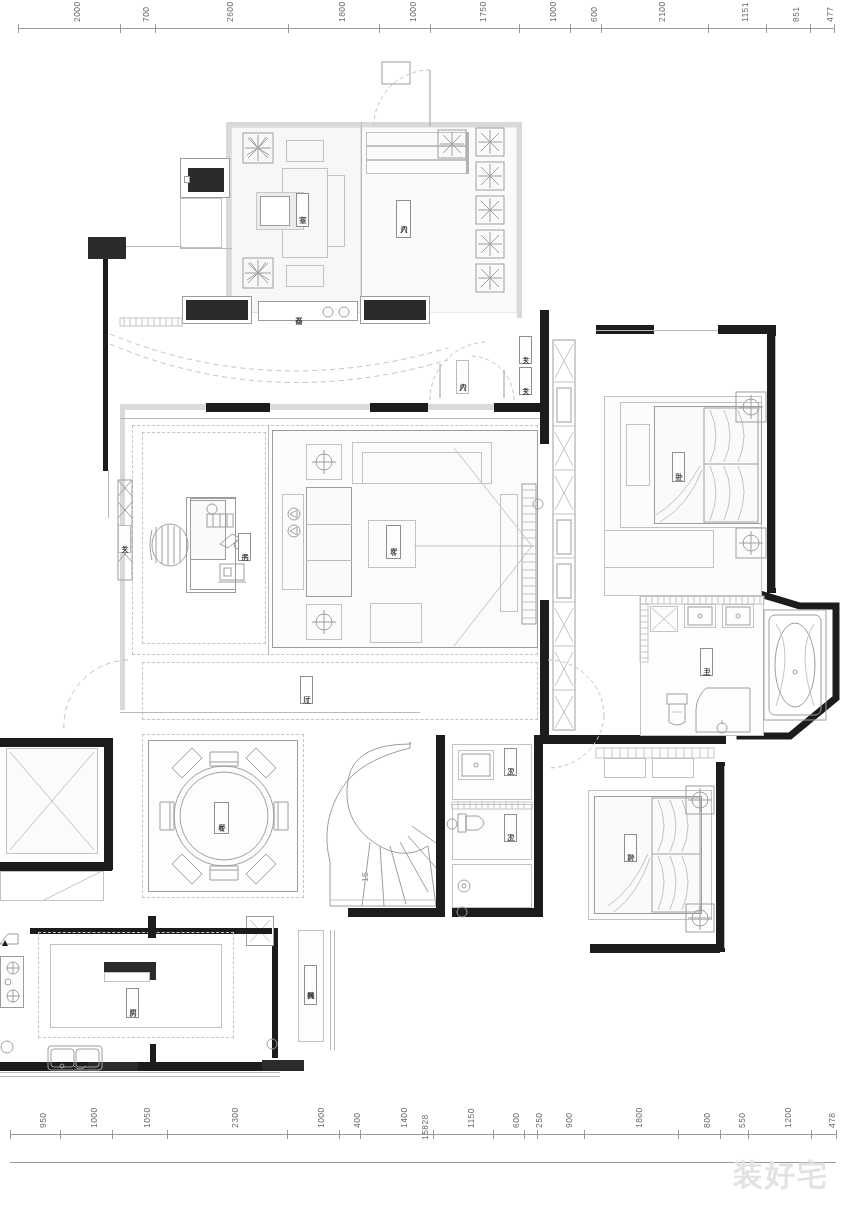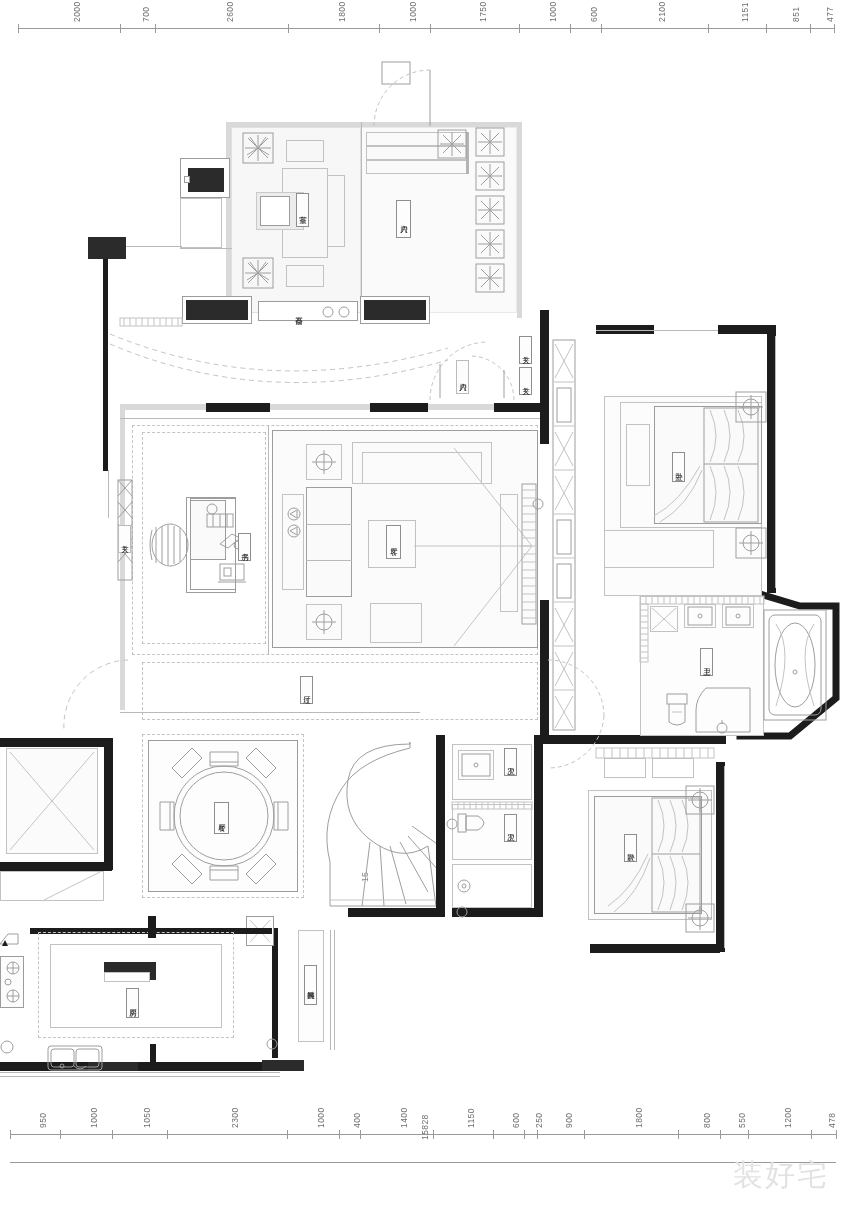--- a/index.html
+++ b/index.html
@@ -56,21 +56,21 @@
   .plant{position:absolute;}
   svg{display:block;overflow:visible;}
   .stroke{fill:none;stroke:#9e9e9e;stroke-width:1;}
   .strokeT{fill:none;stroke:#c3c3c3;stroke-width:1;}
 
   
   #watermark{
     position:absolute;
     font-size:30px;
     color:#e2e2e2;
-    font-weight:normal;
+    font-weight:bold;
     letter-spacing:2px;
     font-family:"DejaVu Sans",sans-serif;
     user-select:none;
   }
 </style>
 </head>
 <body>
 
 <div id="page">
 

